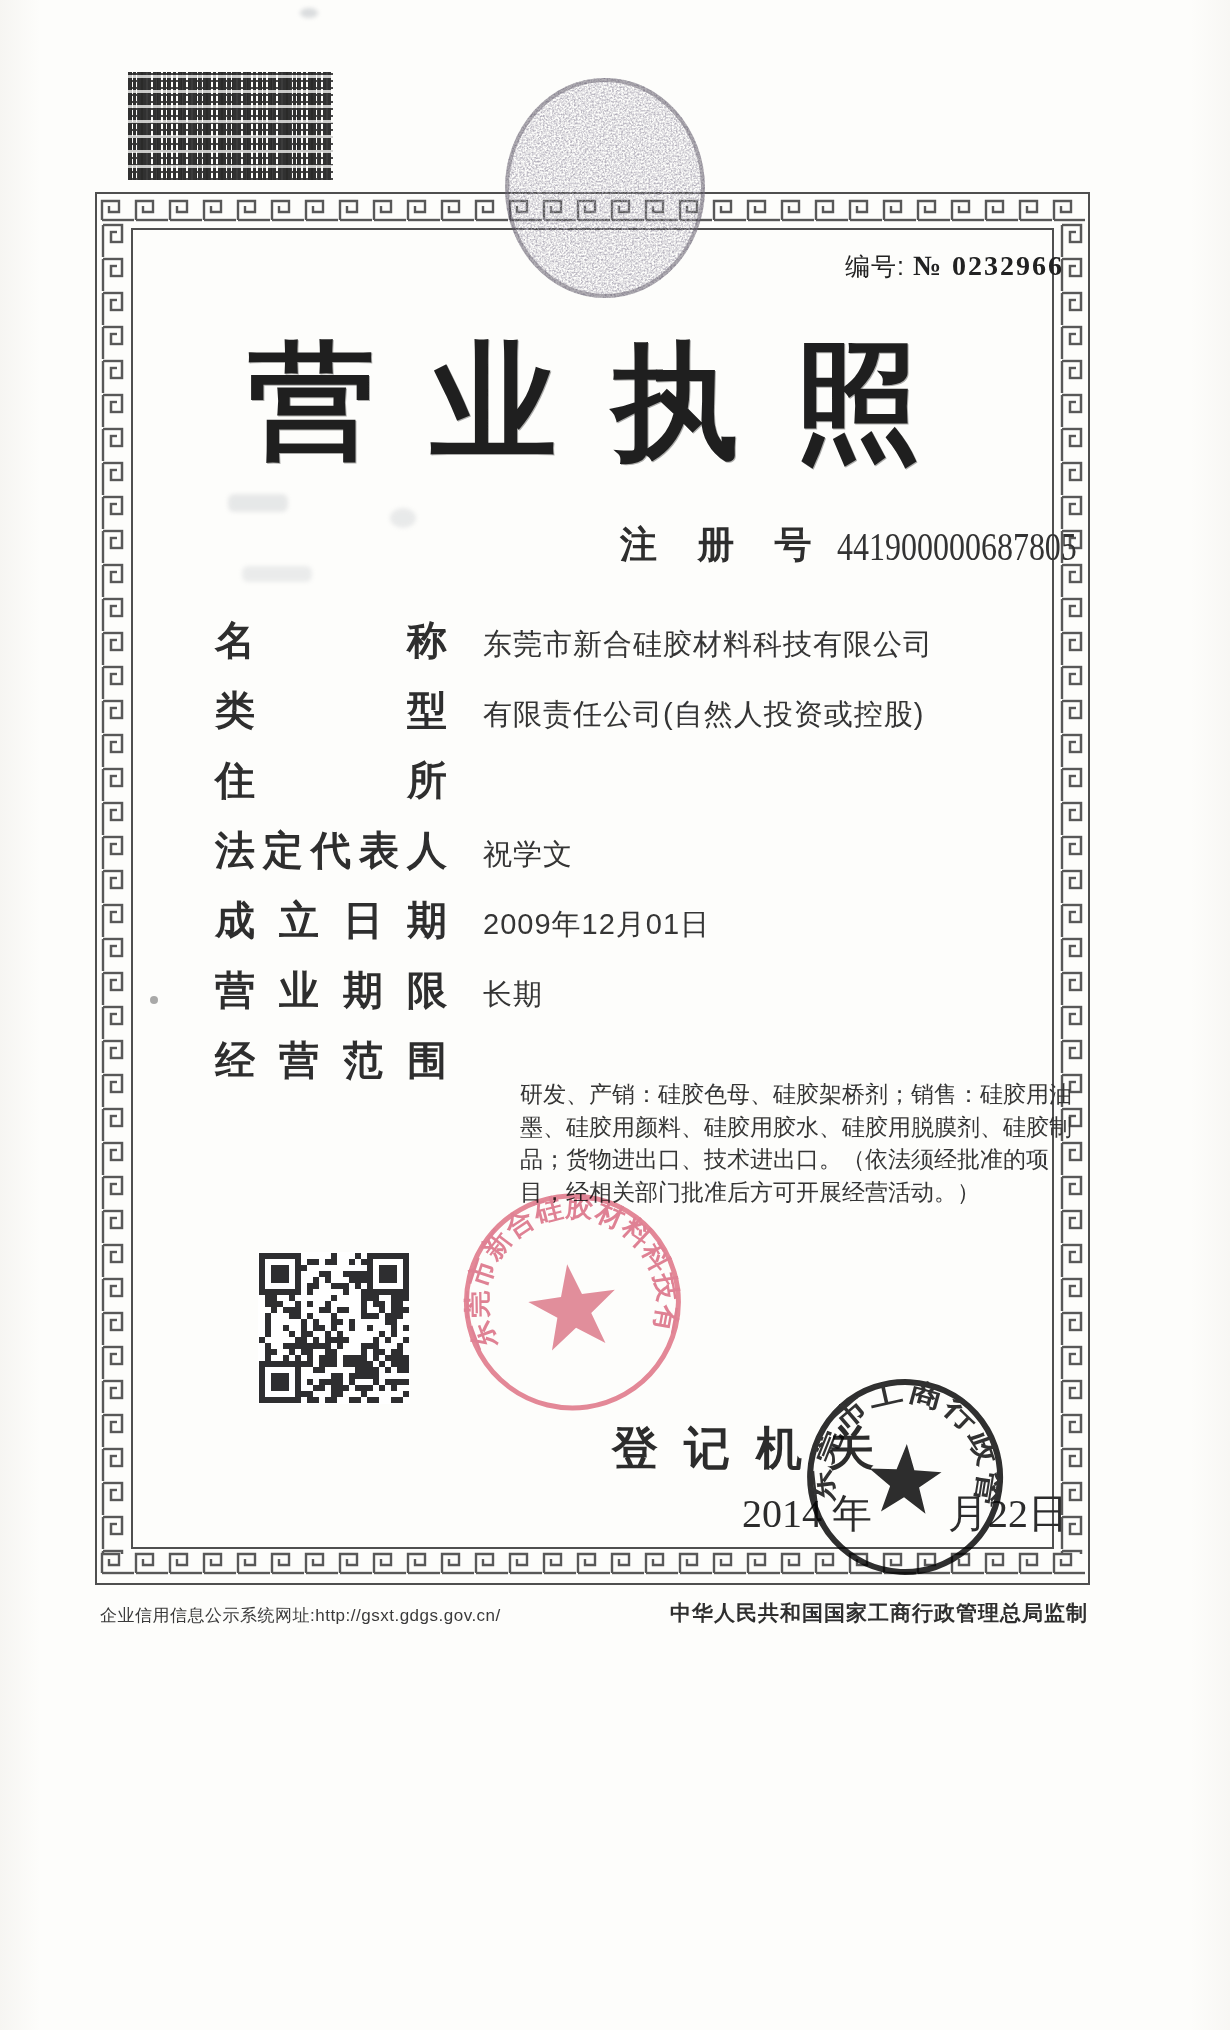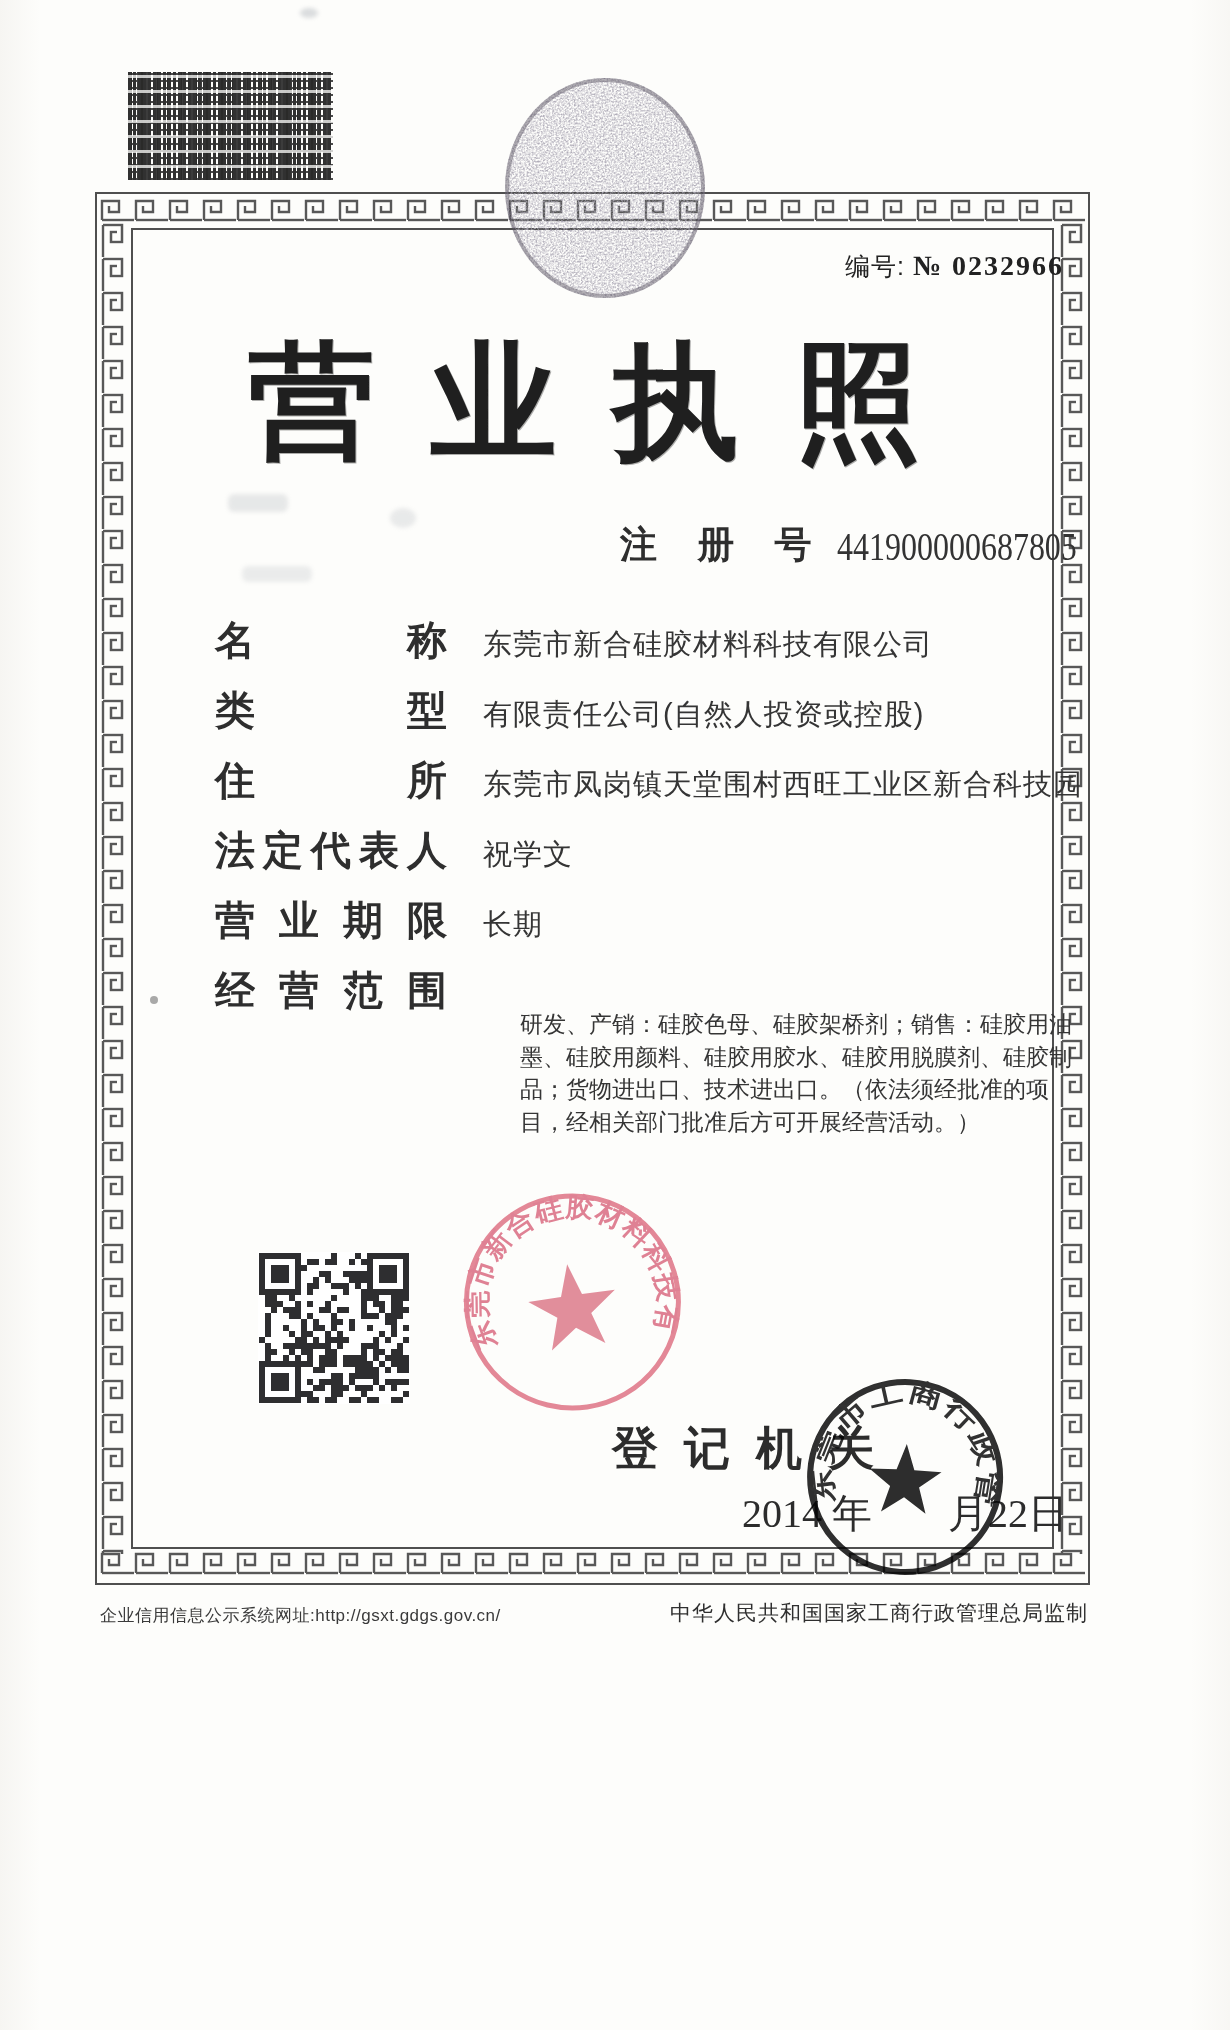--- a/index.html
+++ b/index.html
@@ -78,21 +78,21 @@
 
   
   .registrar{position:absolute;left:612px;top:1418px;z-index:2;font-size:46px;font-weight:600;letter-spacing:26px;color:#2c2c2c;font-family:Liberation Serif, serif;}
   .date-year,.date-month,.date-day{position:absolute;z-index:2;font-size:40px;color:#2c2c2c;font-family:"Liberation Serif",serif;}
   .date-year{left:742px;top:1486px;}
   .date-month{left:948px;top:1486px;}
   .date-day{left:988px;top:1486px;}
 
   
   .footer-left{position:absolute;left:100px;top:1604px;z-index:2;font-size:17px;color:#3a3a3a;letter-spacing:.5px;}
-  .footer-right{position:absolute;right:142px;top:1599px;z-index:2;font-size:21px;font-weight:400;color:#2f2f2f;letter-spacing:1px;margin-left:8px;}
+  .footer-right{position:absolute;right:142px;top:1599px;z-index:2;font-size:21px;font-weight:700;color:#2f2f2f;letter-spacing:1px;margin-left:8px;}
 
   
   .smudge{position:absolute;background:#9aa0a8;border-radius:50%;filter:blur(2px);z-index:2;}
   .sm1{left:300px;top:8px;width:18px;height:10px;opacity:.35;}
   .sm2{left:228px;top:494px;width:60px;height:18px;opacity:.22;border-radius:6px;}
   .sm3{left:390px;top:508px;width:26px;height:20px;opacity:.2;}
   .sm4{left:242px;top:566px;width:70px;height:16px;opacity:.18;border-radius:6px;}
   .sm5{left:150px;top:996px;width:8px;height:8px;opacity:.55;background:#666;filter:blur(.5px);}
 </style>
 </head>
@@ -187,29 +187,32 @@
       <div class="field-value">东莞市新合硅胶材料科技有限公司</div>
     </div>
 
     <div class="field-row">
       <div class="field-label">类型</div>
       <div class="field-value">有限责任公司(自然人投资或控股)</div>
     </div>
 
     <div class="field-row">
       <div class="field-label">住所</div>
-      <div class="field-value">东莞市凤岗镇天堂围村西旺工业区新合科技园</div>
     </div>
 
     <div class="field-row">
       <div class="field-label">法定代表人</div>
       <div class="field-value">祝学文</div>
     </div>
 
 
+    <div class="field-row">
+      <div class="field-label">成立日期</div>
+      <div class="field-value">2009年12月01日</div>
+    </div>
 
     <div class="field-row">
       <div class="field-label">营业期限</div>
       <div class="field-value">长期</div>
     </div>
 
     <div class="field-row">
       <div class="field-label">经营范围</div>
       <div class="field-value">研发、产销：硅胶色母、硅胶架桥剂；销售：硅胶用油墨、硅胶用颜料、硅胶用胶水、硅胶用脱膜剂、硅胶制品；货物进出口、技术进出口。（依法须经批准的项目，经相关部门批准后方可开展经营活动。）</div>
     </div>

